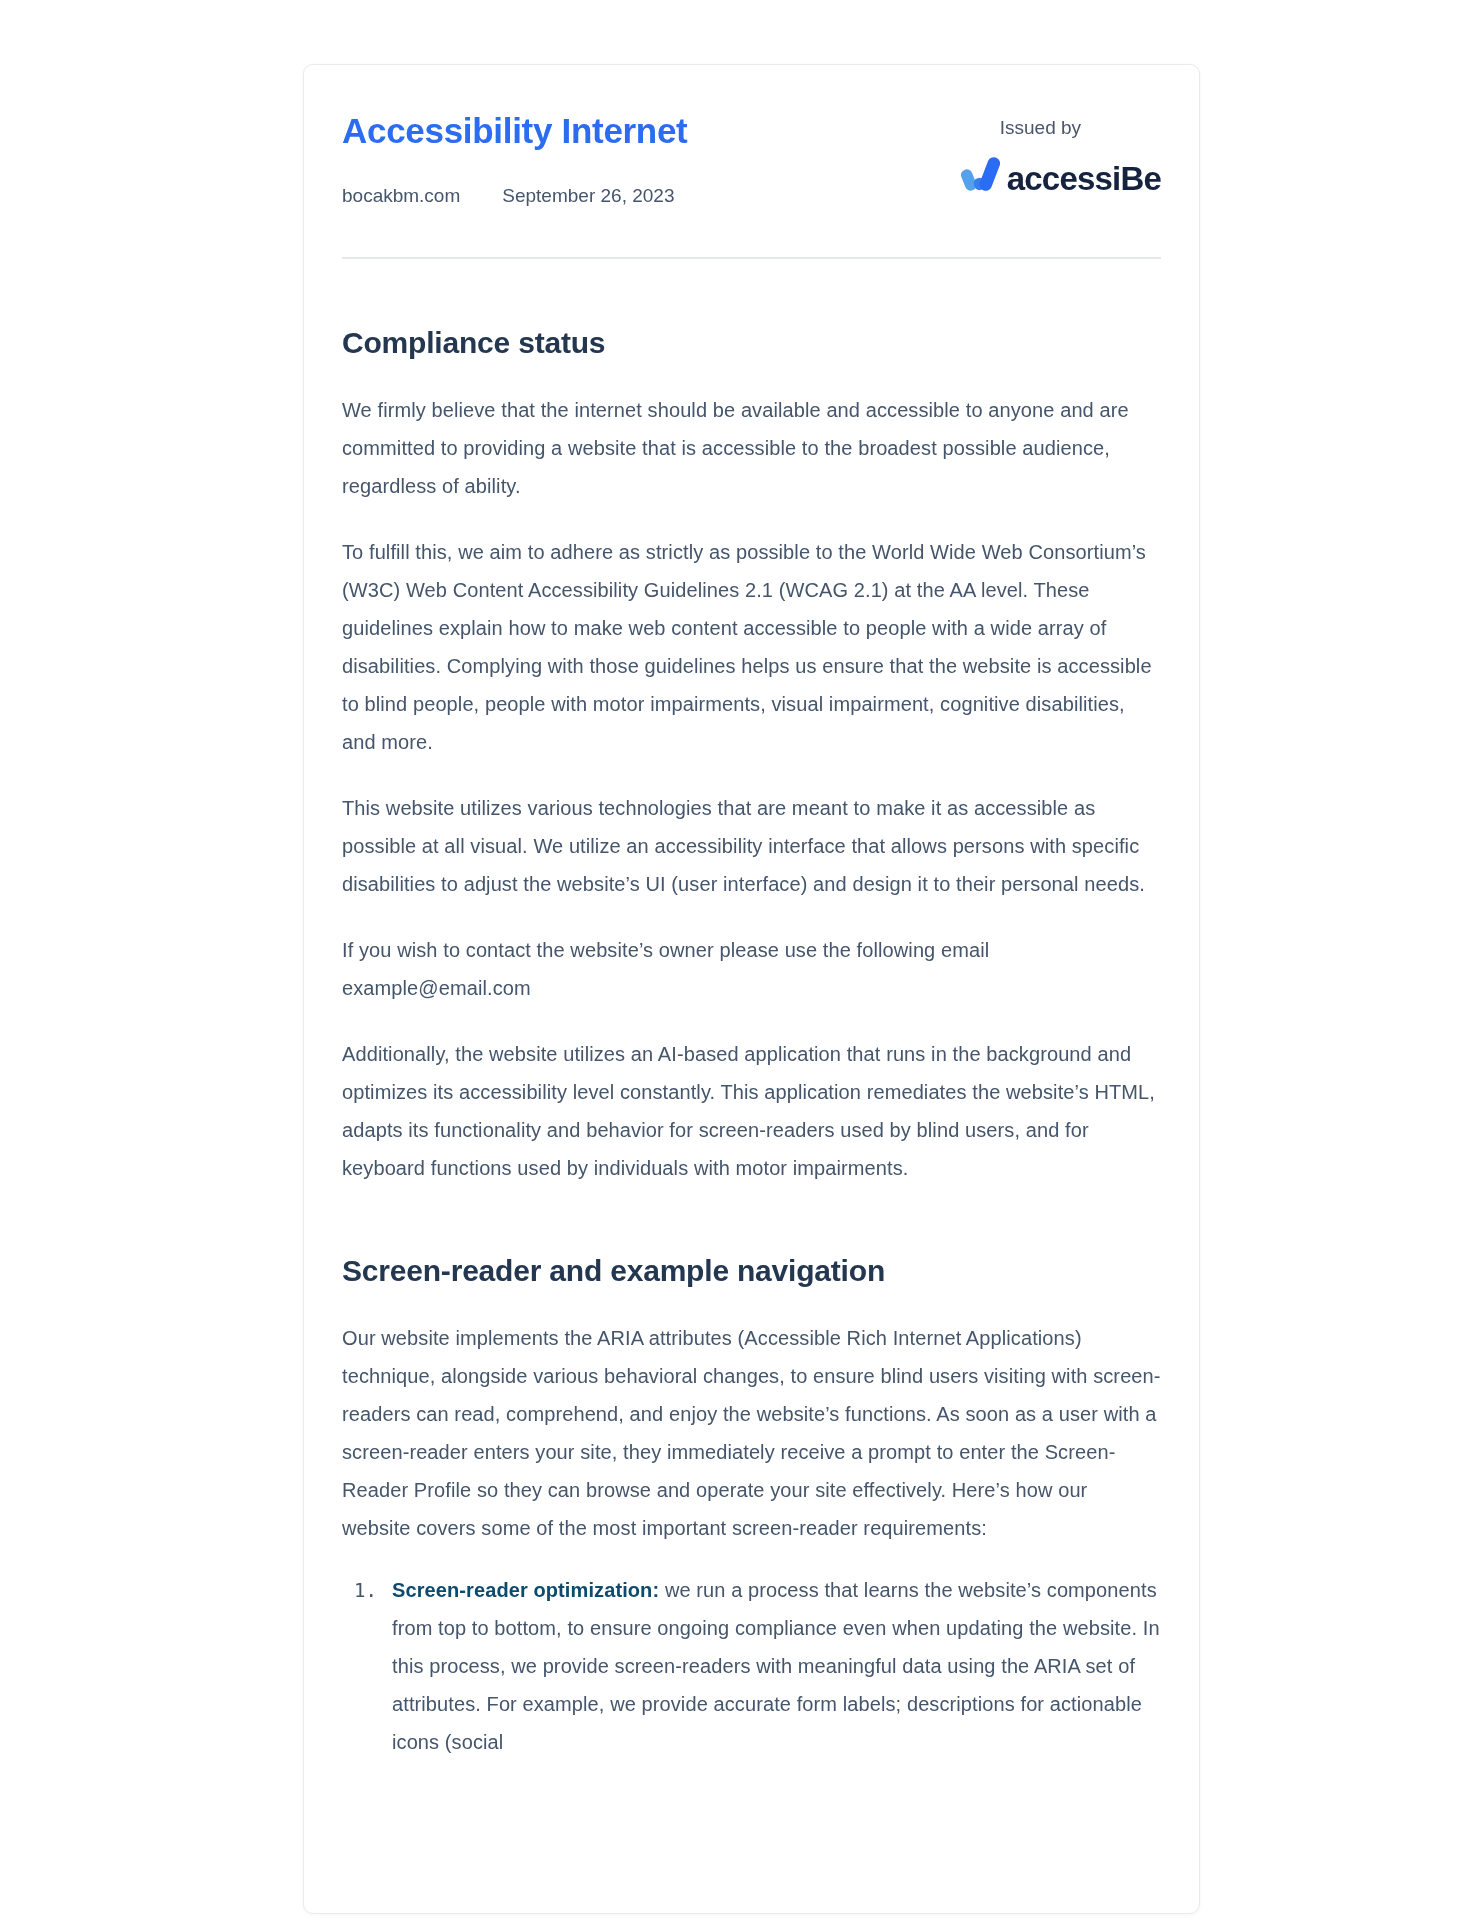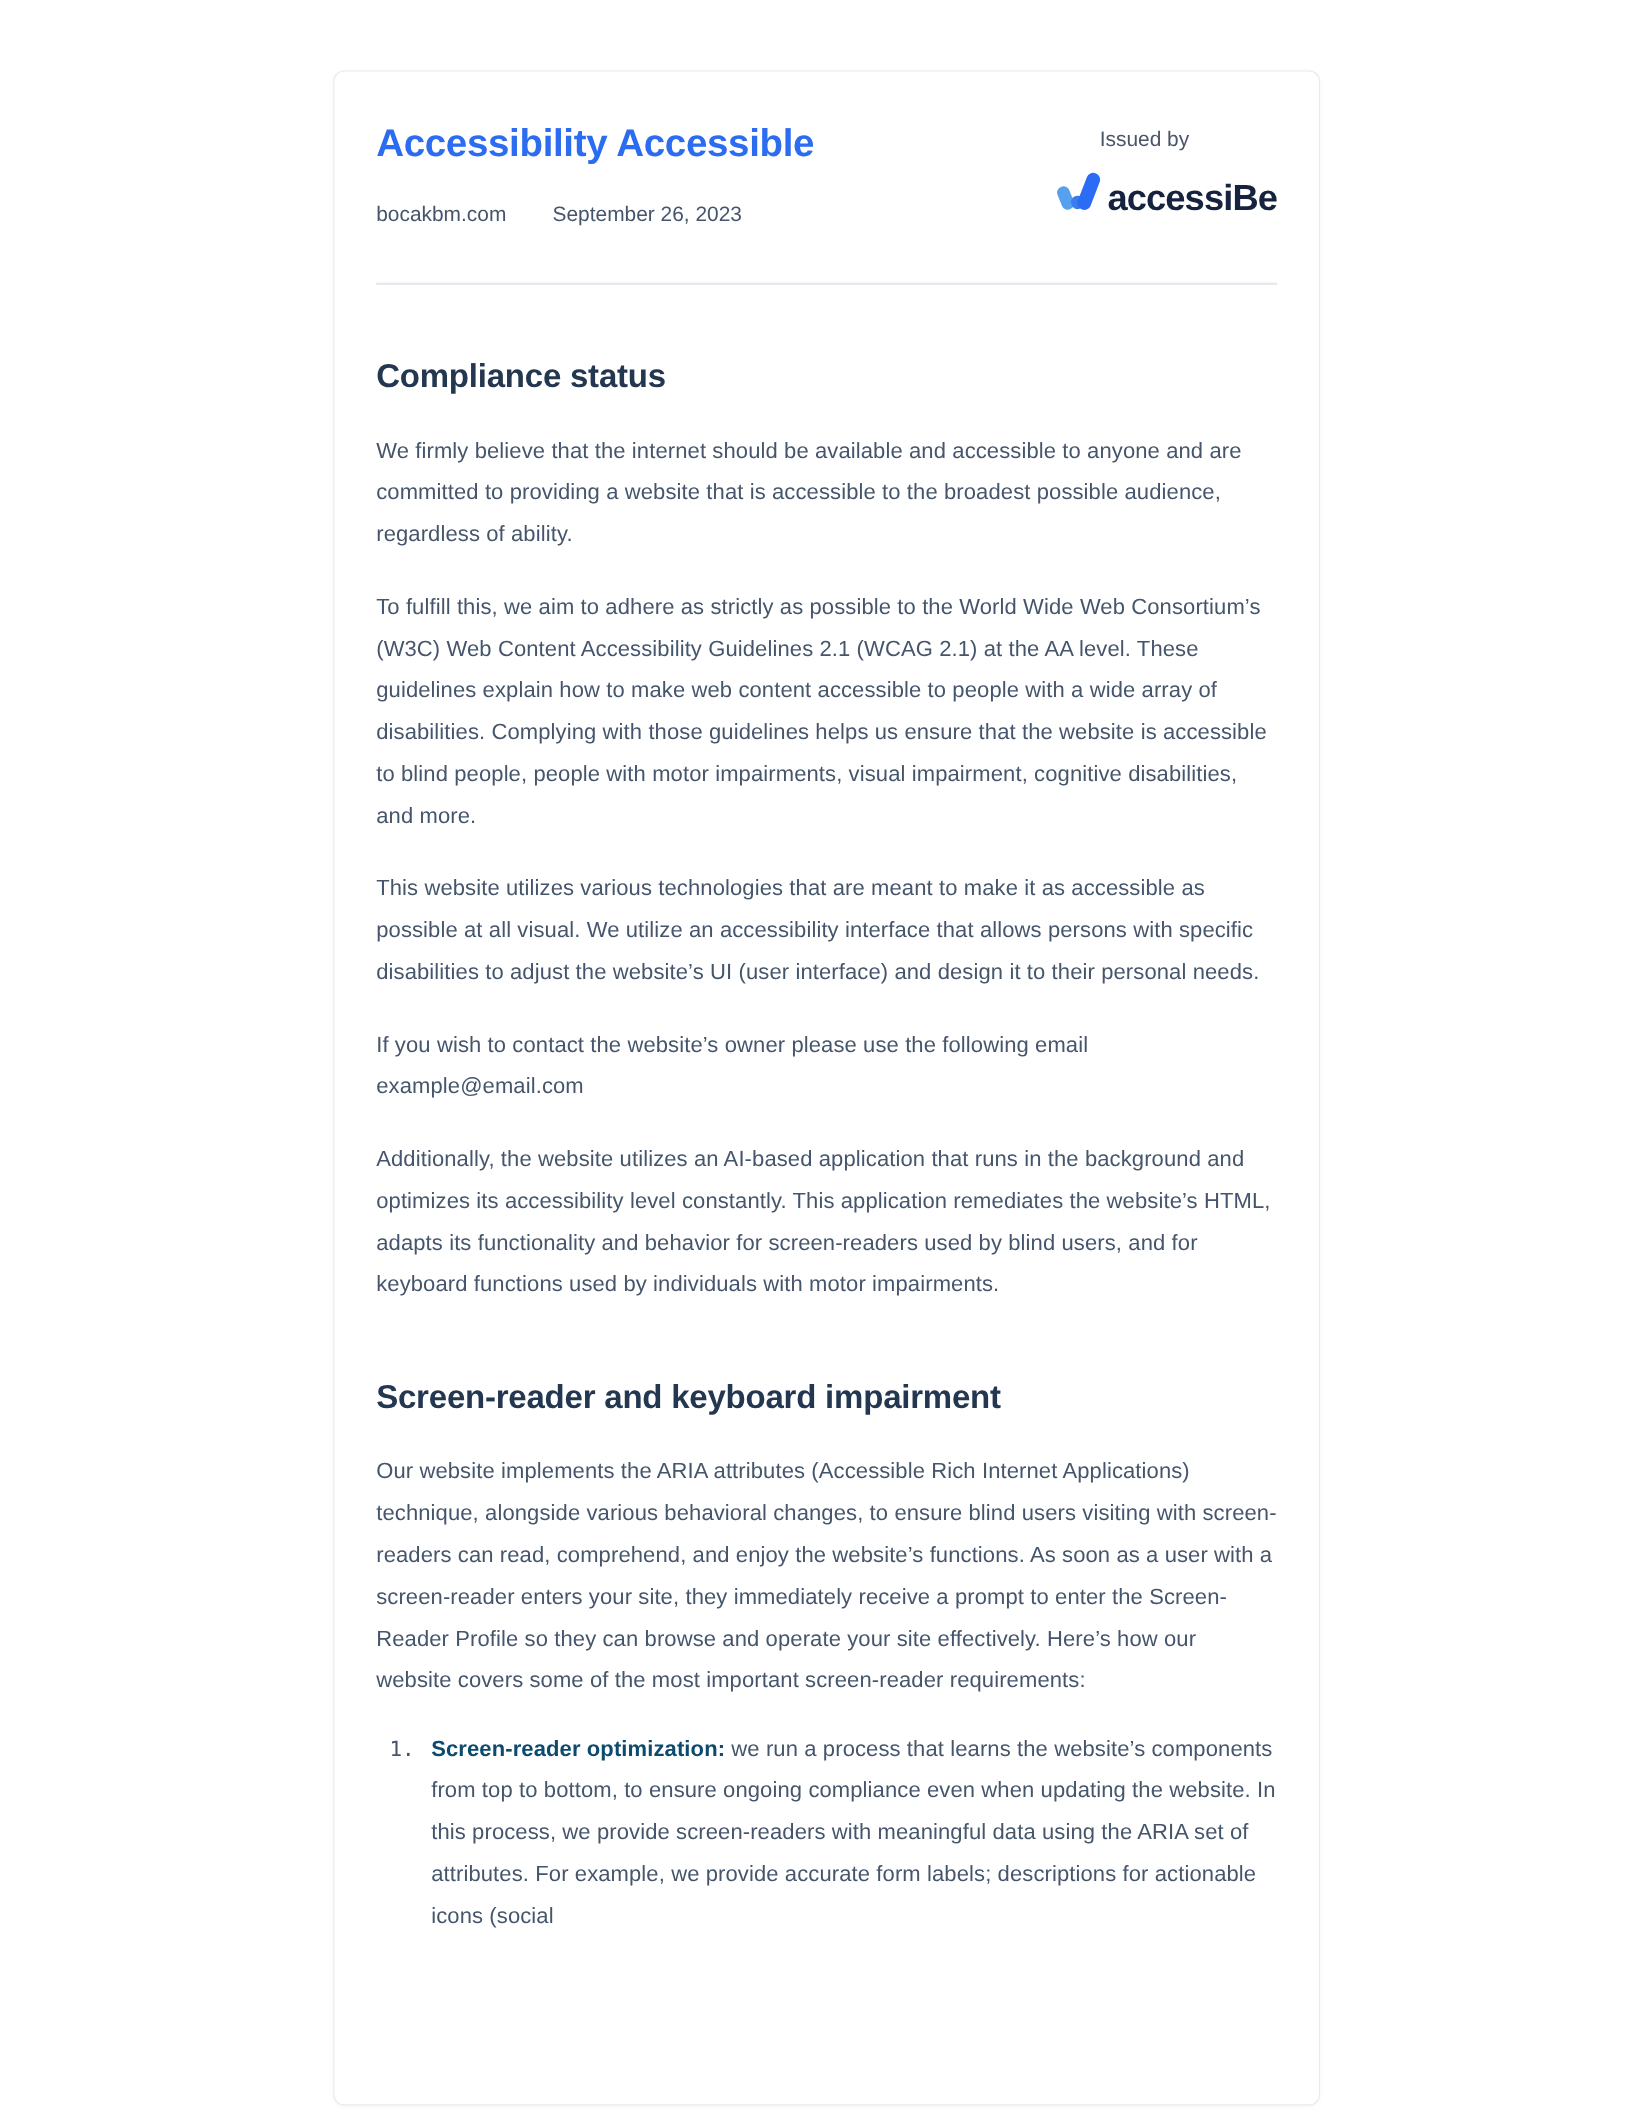--- a/index.html
+++ b/index.html
@@ -122,21 +122,21 @@
     color: #0c4a6e;
   }
 </style>
 </head>
 <body>
 
 <div class="card">
 
   <div class="card-header">
     <div class="title-block">
-      <h1 class="page-title">Accessibility Accessible</h1>
+      <h1 class="page-title">Accessibility Internet</h1>
       <div class="meta-row">
         <span>bocakbm.com</span>
         <span>September 26, 2023</span>
       </div>
     </div>
 
     <div class="issued-by-block">
       <div class="issued-by-label">Issued by</div>
       <div class="logo">
         <span>
@@ -156,21 +156,21 @@
   <section>
     <h2 class="section-heading">Compliance status</h2>
     <p class="body-par first">We firmly believe that the internet should be available and accessible to anyone and are committed to providing a website that is accessible to the broadest possible audience, regardless of ability.</p>
     <p class="body-par">To fulfill this, we aim to adhere as strictly as possible to the World Wide Web Consortium’s (W3C) Web Content Accessibility Guidelines 2.1 (WCAG 2.1) at the AA level. These guidelines explain how to make web content accessible to people with a wide array of disabilities. Complying with those guidelines helps us ensure that the website is accessible to blind people, people with motor impairments, visual impairment, cognitive disabilities, and more.</p>
     <p class="body-par">This website utilizes various technologies that are meant to make it as accessible as possible at all visual. We utilize an accessibility interface that allows persons with specific disabilities to adjust the website’s UI (user interface) and design it to their personal needs.</p>
     <p class="body-par">If you wish to contact the website’s owner please use the following email example@email.com</p>
     <p class="body-par">Additionally, the website utilizes an AI-based application that runs in the background and optimizes its accessibility level constantly. This application remediates the website’s HTML, adapts its functionality and behavior for screen-readers used by blind users, and for keyboard functions used by individuals with motor impairments.</p>
   </section>
 
   <section>
-    <h2 class="section-heading">Screen-reader and keyboard impairment</h2>
+    <h2 class="section-heading">Screen-reader and example navigation</h2>
     <p class="body-par first">Our website implements the ARIA attributes (Accessible Rich Internet Applications) technique, alongside various behavioral changes, to ensure blind users visiting with screen-readers can read, comprehend, and enjoy the website’s functions. As soon as a user with a screen-reader enters your site, they immediately receive a prompt to enter the Screen-Reader Profile so they can browse and operate your site effectively. Here’s how our website covers some of the most important screen-reader requirements:</p>
 
     <ol class="req-list">
       <li>
         <span class="li-num">1.</span>
         <span class="li-body">
           <strong>Screen-reader optimization:</strong>
           <span>we run a process that learns the website’s components from top to bottom, to ensure ongoing compliance even when updating the website. In this process, we provide screen-readers with meaningful data using the ARIA set of attributes. For example, we provide accurate form labels; descriptions for actionable icons (social</span>
         </span>
       </li>

